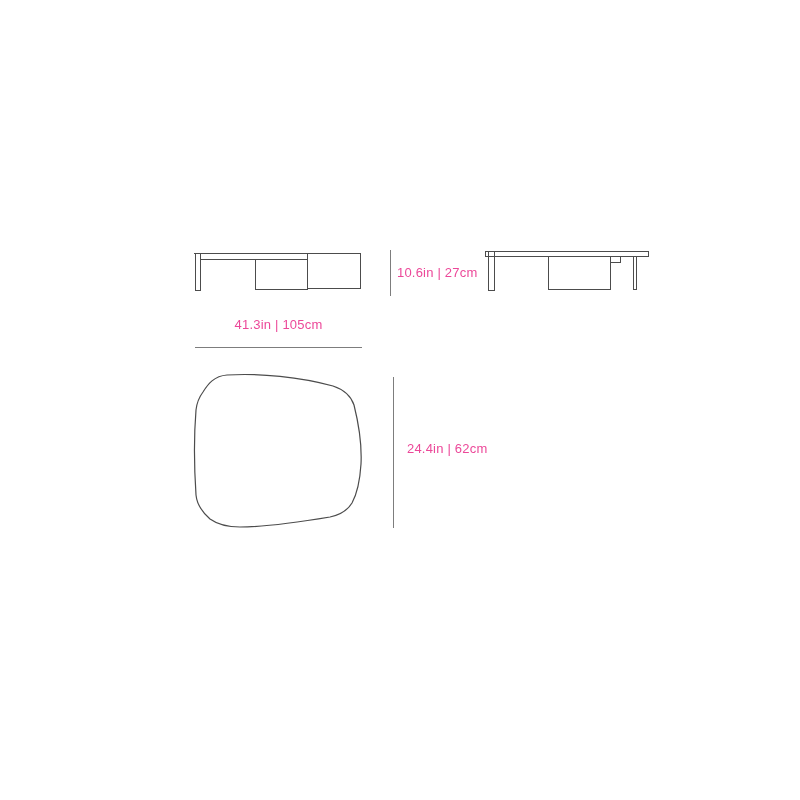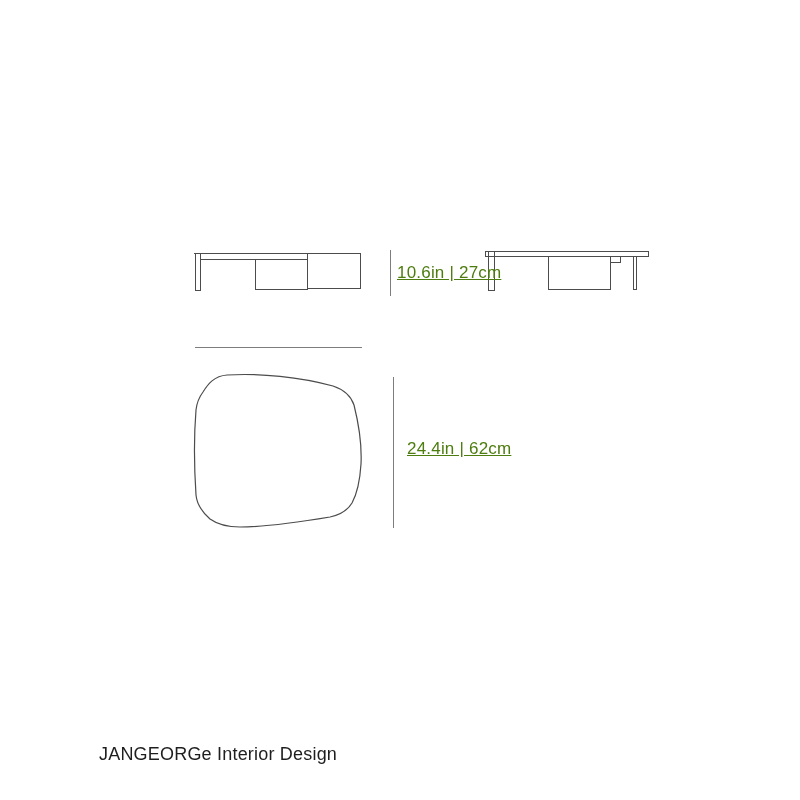--- a/index.html
+++ b/index.html
@@ -15,26 +15,25 @@
     background: #ffffff;
     overflow: hidden;
   }
   .art {
     position: absolute;
     left: 0;
     top: 0;
   }
   .dim-label {
     position: absolute;
-    color: #4d7c0f;
-    font-size: 17px;
+    color: #ec4899;
+    font-size: 13px;
     line-height: 18px;
     letter-spacing: 0.2px;
     white-space: nowrap;
-    text-decoration: underline;
   }
   .dim-label.width {
     left: 195px;
     top: 316px;
     width: 167px;
     text-align: center;
   }
   .dim-label.height {
     left: 397px;
     top: 264px;
@@ -93,19 +92,19 @@
 
     <g stroke="#7d7d7d" stroke-width="1.2" shape-rendering="crispEdges">
       <line x1="390.5" y1="250" x2="390.5" y2="296"></line>
       <line x1="195" y1="347.5" x2="362" y2="347.5"></line>
       <line x1="393.5" y1="377" x2="393.5" y2="528"></line>
     </g>
   </svg>
 
   <div class="dim-label height">10.6in | 27cm</div>
 
+  <div class="dim-label width">41.3in | 105cm</div>
 
   <div class="dim-label depth">24.4in | 62cm</div>
 
-  <div class="footer-text left">JANGEORGe Interior Design</div>
 
 
 </div>
 
 </body></html>

